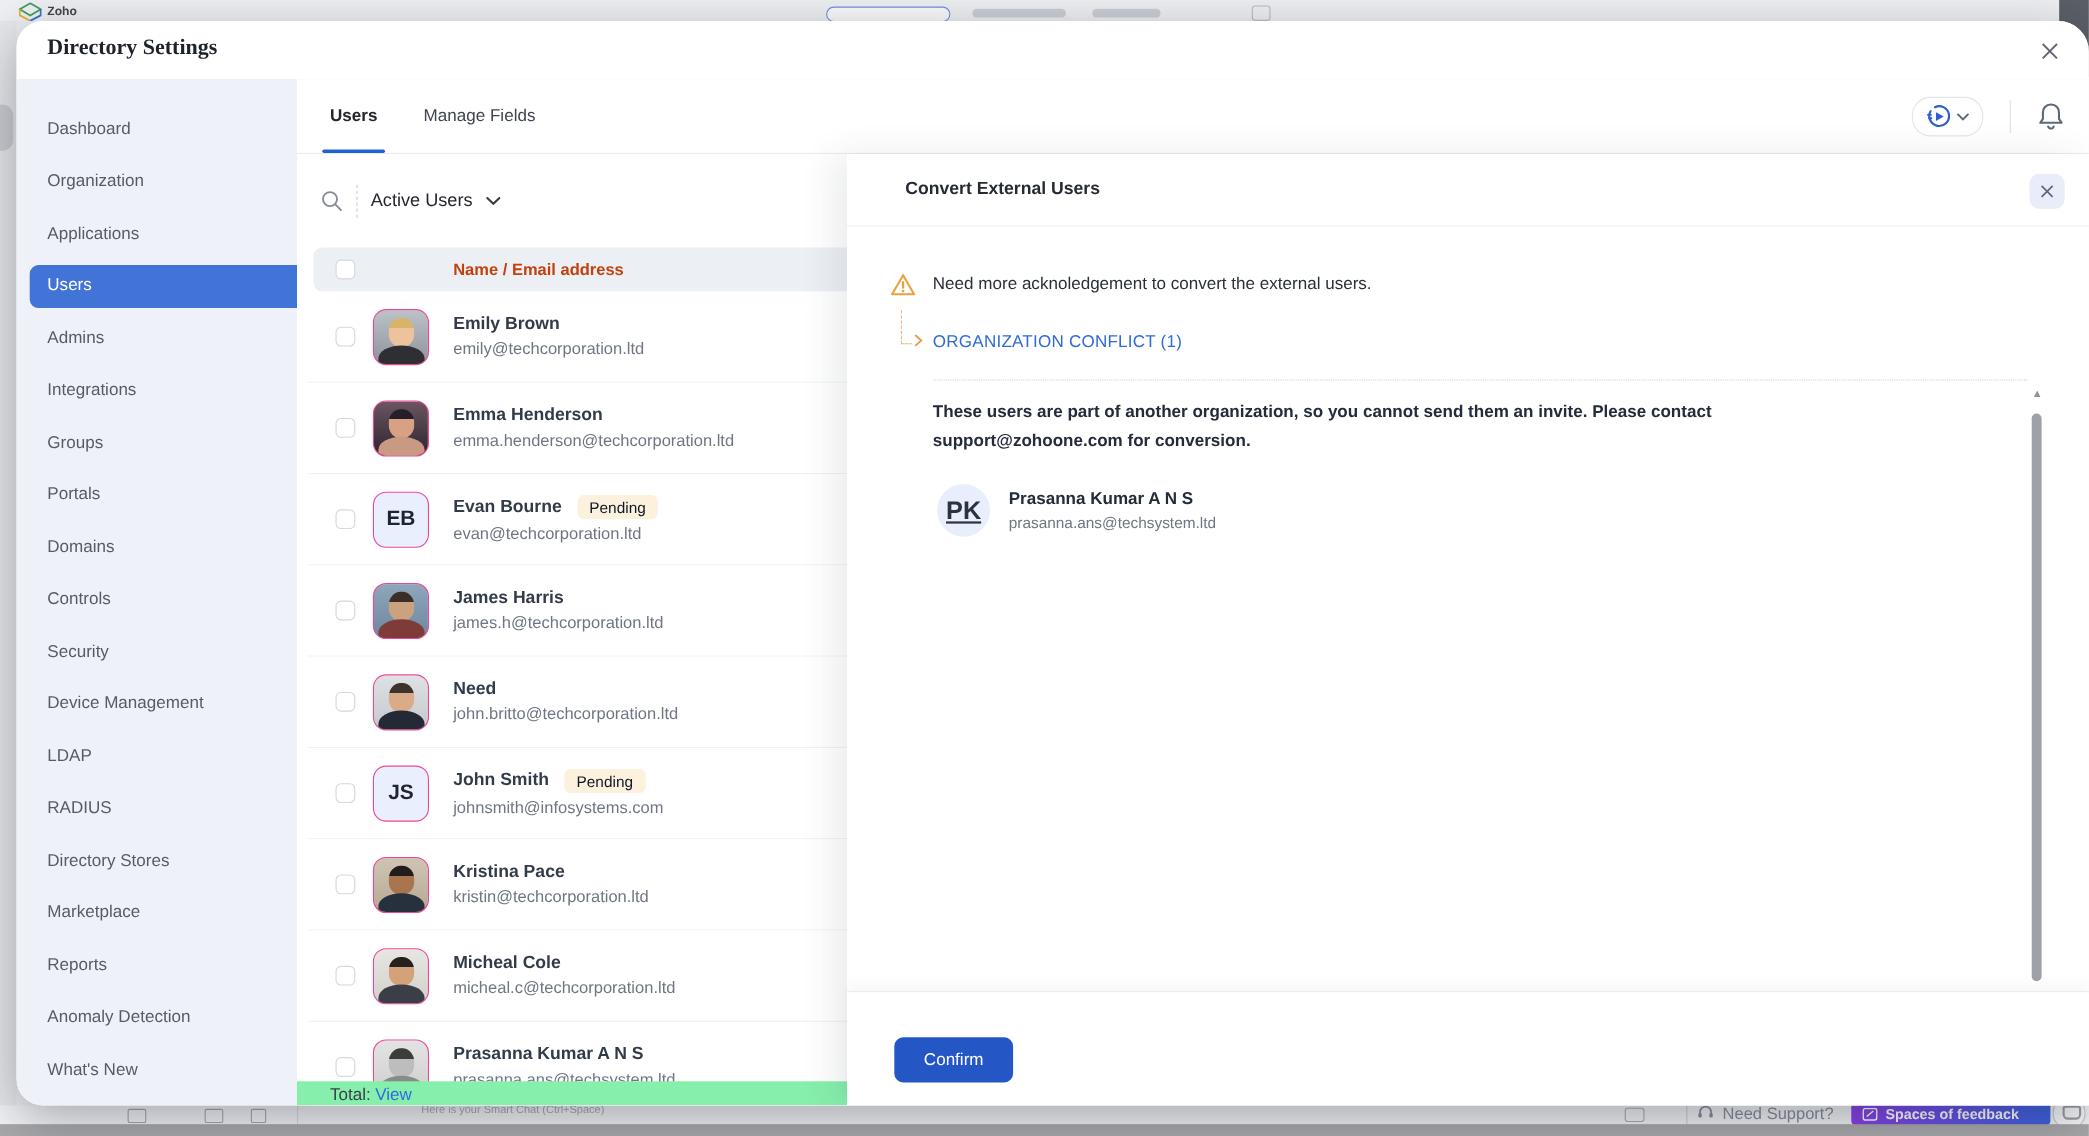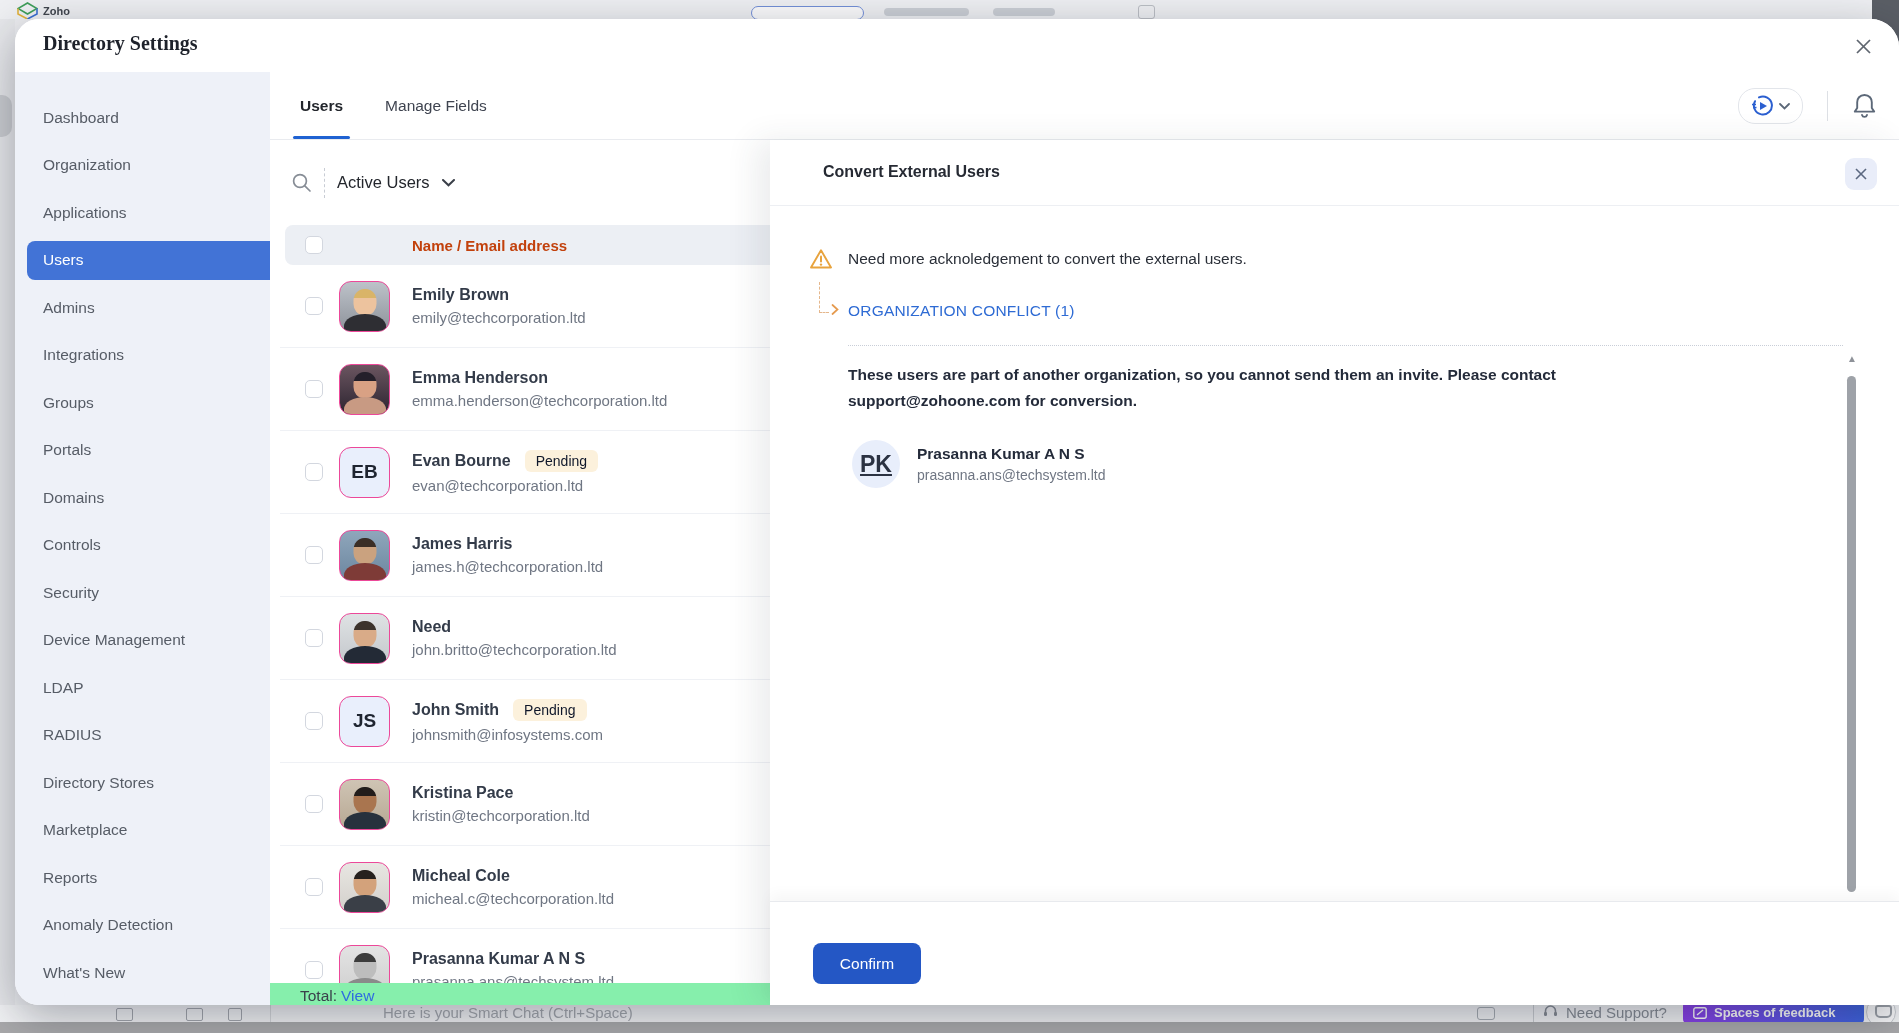--- a/index.html
+++ b/index.html
@@ -12,21 +12,21 @@
   .u-leftstrip{position:absolute;left:0;top:19px;width:15px;height:1014px;background:#E7E8EB;}
   .u-smudge{position:absolute;left:0;top:95px;width:12px;height:42px;background:#CBCDD1;border-radius:0 10px 10px 0;}
   .u-darkcorner{position:absolute;right:0;top:0;width:27px;height:70px;background:#5B5F66;}
   .brand{position:absolute;left:17px;top:2px;display:flex;align-items:center;gap:5px;}
   .brand-text{font-size:11px;font-weight:700;color:#41464E;}
   .u-pill{position:absolute;left:751px;top:6px;width:111px;height:12px;border:1.5px solid #4A6FD0;border-radius:9px;opacity:.75;background:#fff;}
   .u-stub1{position:absolute;left:884px;top:8px;width:85px;height:8px;background:#BCC0C7;border-radius:4px;opacity:.7;}
   .u-stub2{position:absolute;left:993px;top:8px;width:62px;height:8px;background:#BCC0C7;border-radius:4px;opacity:.7;}
   .u-sq{position:absolute;left:1138px;top:5px;width:15px;height:12px;border:1.5px solid #A6AAB1;border-radius:3px;opacity:.7;}
   .u-bottom{position:absolute;left:0;top:1005px;width:1899px;height:17px;background:#F2F3F5;}
-  .u-chat{position:absolute;left:383px;top:1004px;font-size:15px;color:#A4A8AE;white-space:nowrap;}
+  .u-chat{position:absolute;left:383px;top:1004px;font-size:10px;color:#A4A8AE;white-space:nowrap;}
   .u-tbicon{position:absolute;top:1008px;width:15px;height:11px;border:1.6px solid #8F949B;border-radius:2px;opacity:.8;}
   .u-vline{position:absolute;left:270px;top:1005px;width:1px;height:17px;background:#D6D8DB;}
   .u-vline2{position:absolute;left:1533px;top:1005px;width:1px;height:17px;background:#C9CCD0;}
   .u-support{position:absolute;left:1566px;top:1004px;font-size:15px;color:#878D95;white-space:nowrap;}
   .u-support-ic{position:absolute;left:1543px;top:1005px;font-size:13px;color:#878D95;}
   .u-bubble{position:absolute;left:1477px;top:1007px;width:16px;height:11px;border:1.6px solid #9AA0A7;border-radius:3px;opacity:.85;}
   .fb-badge{position:absolute;left:1683px;top:1002px;width:181px;height:21px;background:linear-gradient(90deg,#8A3FE8,#3E63E0);border-radius:4px;display:flex;align-items:center;gap:7px;padding-left:10px;box-sizing:border-box;color:#fff;font-size:13px;font-weight:600;white-space:nowrap;overflow:hidden;}
   .u-fist{position:absolute;left:1866px;top:997px;width:30px;height:30px;background:#FBFBFC;border:1px solid #C8CBD0;border-radius:50%;box-sizing:border-box;}
   .u-fist span{position:absolute;left:8px;top:7px;width:13px;height:9px;border:2px solid #9CA1A8;border-radius:3px 3px 5px 5px;}
   .u-taskstrip{position:absolute;left:0;top:1022px;width:1899px;height:11px;background:#A9A9AB;}

